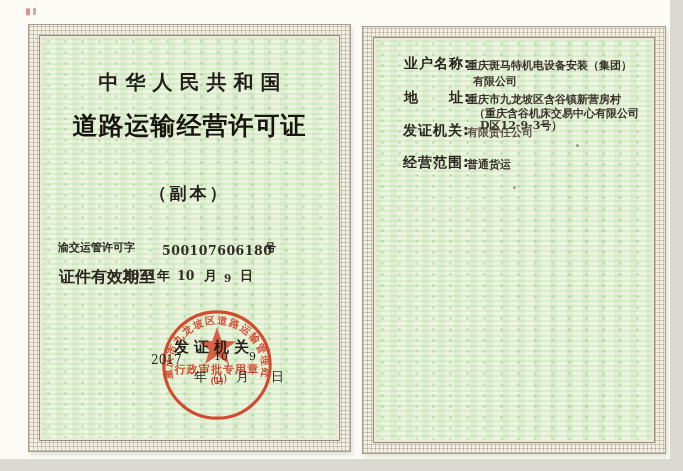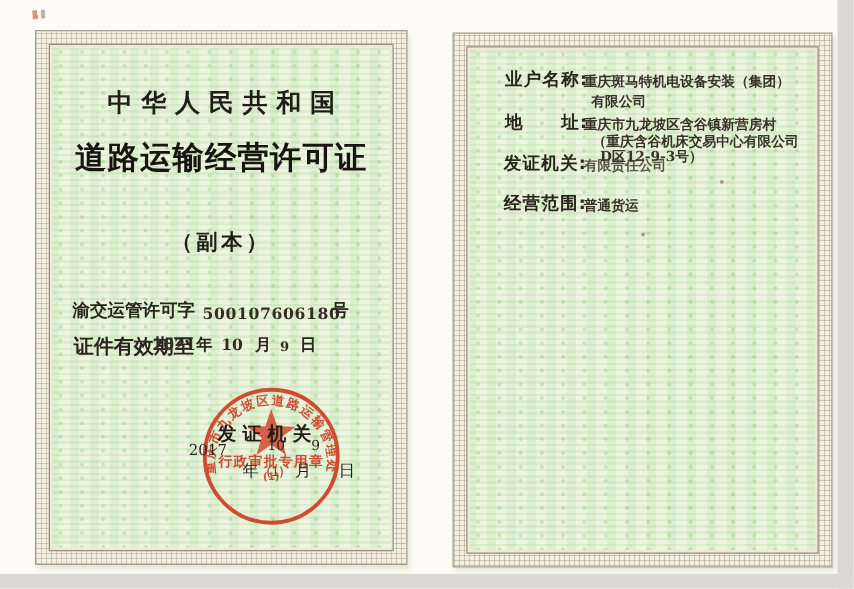--- a/index.html
+++ b/index.html
@@ -17,42 +17,42 @@
   
   .page{
     position:absolute;
     border:1px solid #a79f8d;
     background:
       repeating-linear-gradient(0deg, rgba(142,132,112,.38) 0 1px, transparent 1px 4px),
       repeating-linear-gradient(90deg, rgba(142,132,112,.38) 0 1px, transparent 1px 4px),
       #f3efe3;
     box-shadow:2px 3px 4px rgba(90,85,70,.15);
   }
-  .page.left{left:28px;top:24px;width:296px;height:426px;}
+  .page.left{left:28px;top:24px;width:296px;height:426px;padding-left:25px;}
   .page.right{left:362px;top:26px;width:302px;height:426px;}
   .paper{
     position:absolute;inset:10px;
     border:1px solid #958e7c;
     box-shadow:0 0 0 2px #efe9da inset;
     background-color:#edf5e1;
     background-image:
       radial-gradient(circle, rgba(112,186,92,.30) 0 1.2px, transparent 1.8px),
       repeating-linear-gradient(0deg, rgba(128,196,106,.17) 0 2px, transparent 2px 5px),
       repeating-linear-gradient(90deg, rgba(128,196,106,.12) 0 7px, transparent 7px 16px);
     background-size:17px 11px,100% 100%,100% 100%;
   }
   .t{position:absolute;white-space:pre;}
   
   .country{left:0;top:44px;width:100%;text-align:center;
     font-family:"DejaVu Serif",serif;font-weight:700;font-size:20px;letter-spacing:7px;text-indent:7px;}
   .main-title{left:0;top:84px;width:100%;text-align:center;
     font-weight:700;font-size:25px;letter-spacing:1px;color:#18140f;}
   .subtitle{left:0;top:157px;width:100%;text-align:center;
     font-family:"DejaVu Serif",serif;font-weight:700;font-size:17px;letter-spacing:3px;}
-  .lbl{font-weight:700;font-size:14px;color:#2a241e;}
+  .lbl{font-weight:700;font-size:11px;color:#2a241e;}
   .num{font-family:"DejaVu Serif",serif;font-weight:700;font-size:12.5px;color:#332c24;}
   .small-lbl{font-weight:700;font-size:16px;color:#2a241e;}
   .issuer{font-weight:700;font-size:15px;letter-spacing:5px;color:#221d17;z-index:4;}
   .date-tok{font-weight:400;color:#241f19;z-index:4;}
   .seal{position:absolute;left:130px;top:282px;width:116px;height:116px;z-index:3;opacity:.9;}
   .sealring{fill:none;stroke:#cf3a20;stroke-width:3.2;}
   .sealtext{fill:#cf3a20;font-size:10.5px;font-weight:700;letter-spacing:1.5px;}
   .sealbanner{fill:#cf3a20;font-size:11.5px;font-weight:700;letter-spacing:1px;}
   .sealnum{fill:#cf3a20;font-size:8.5px;font-weight:700;}
   .sealstar{fill:#d54228;opacity:.92;}

